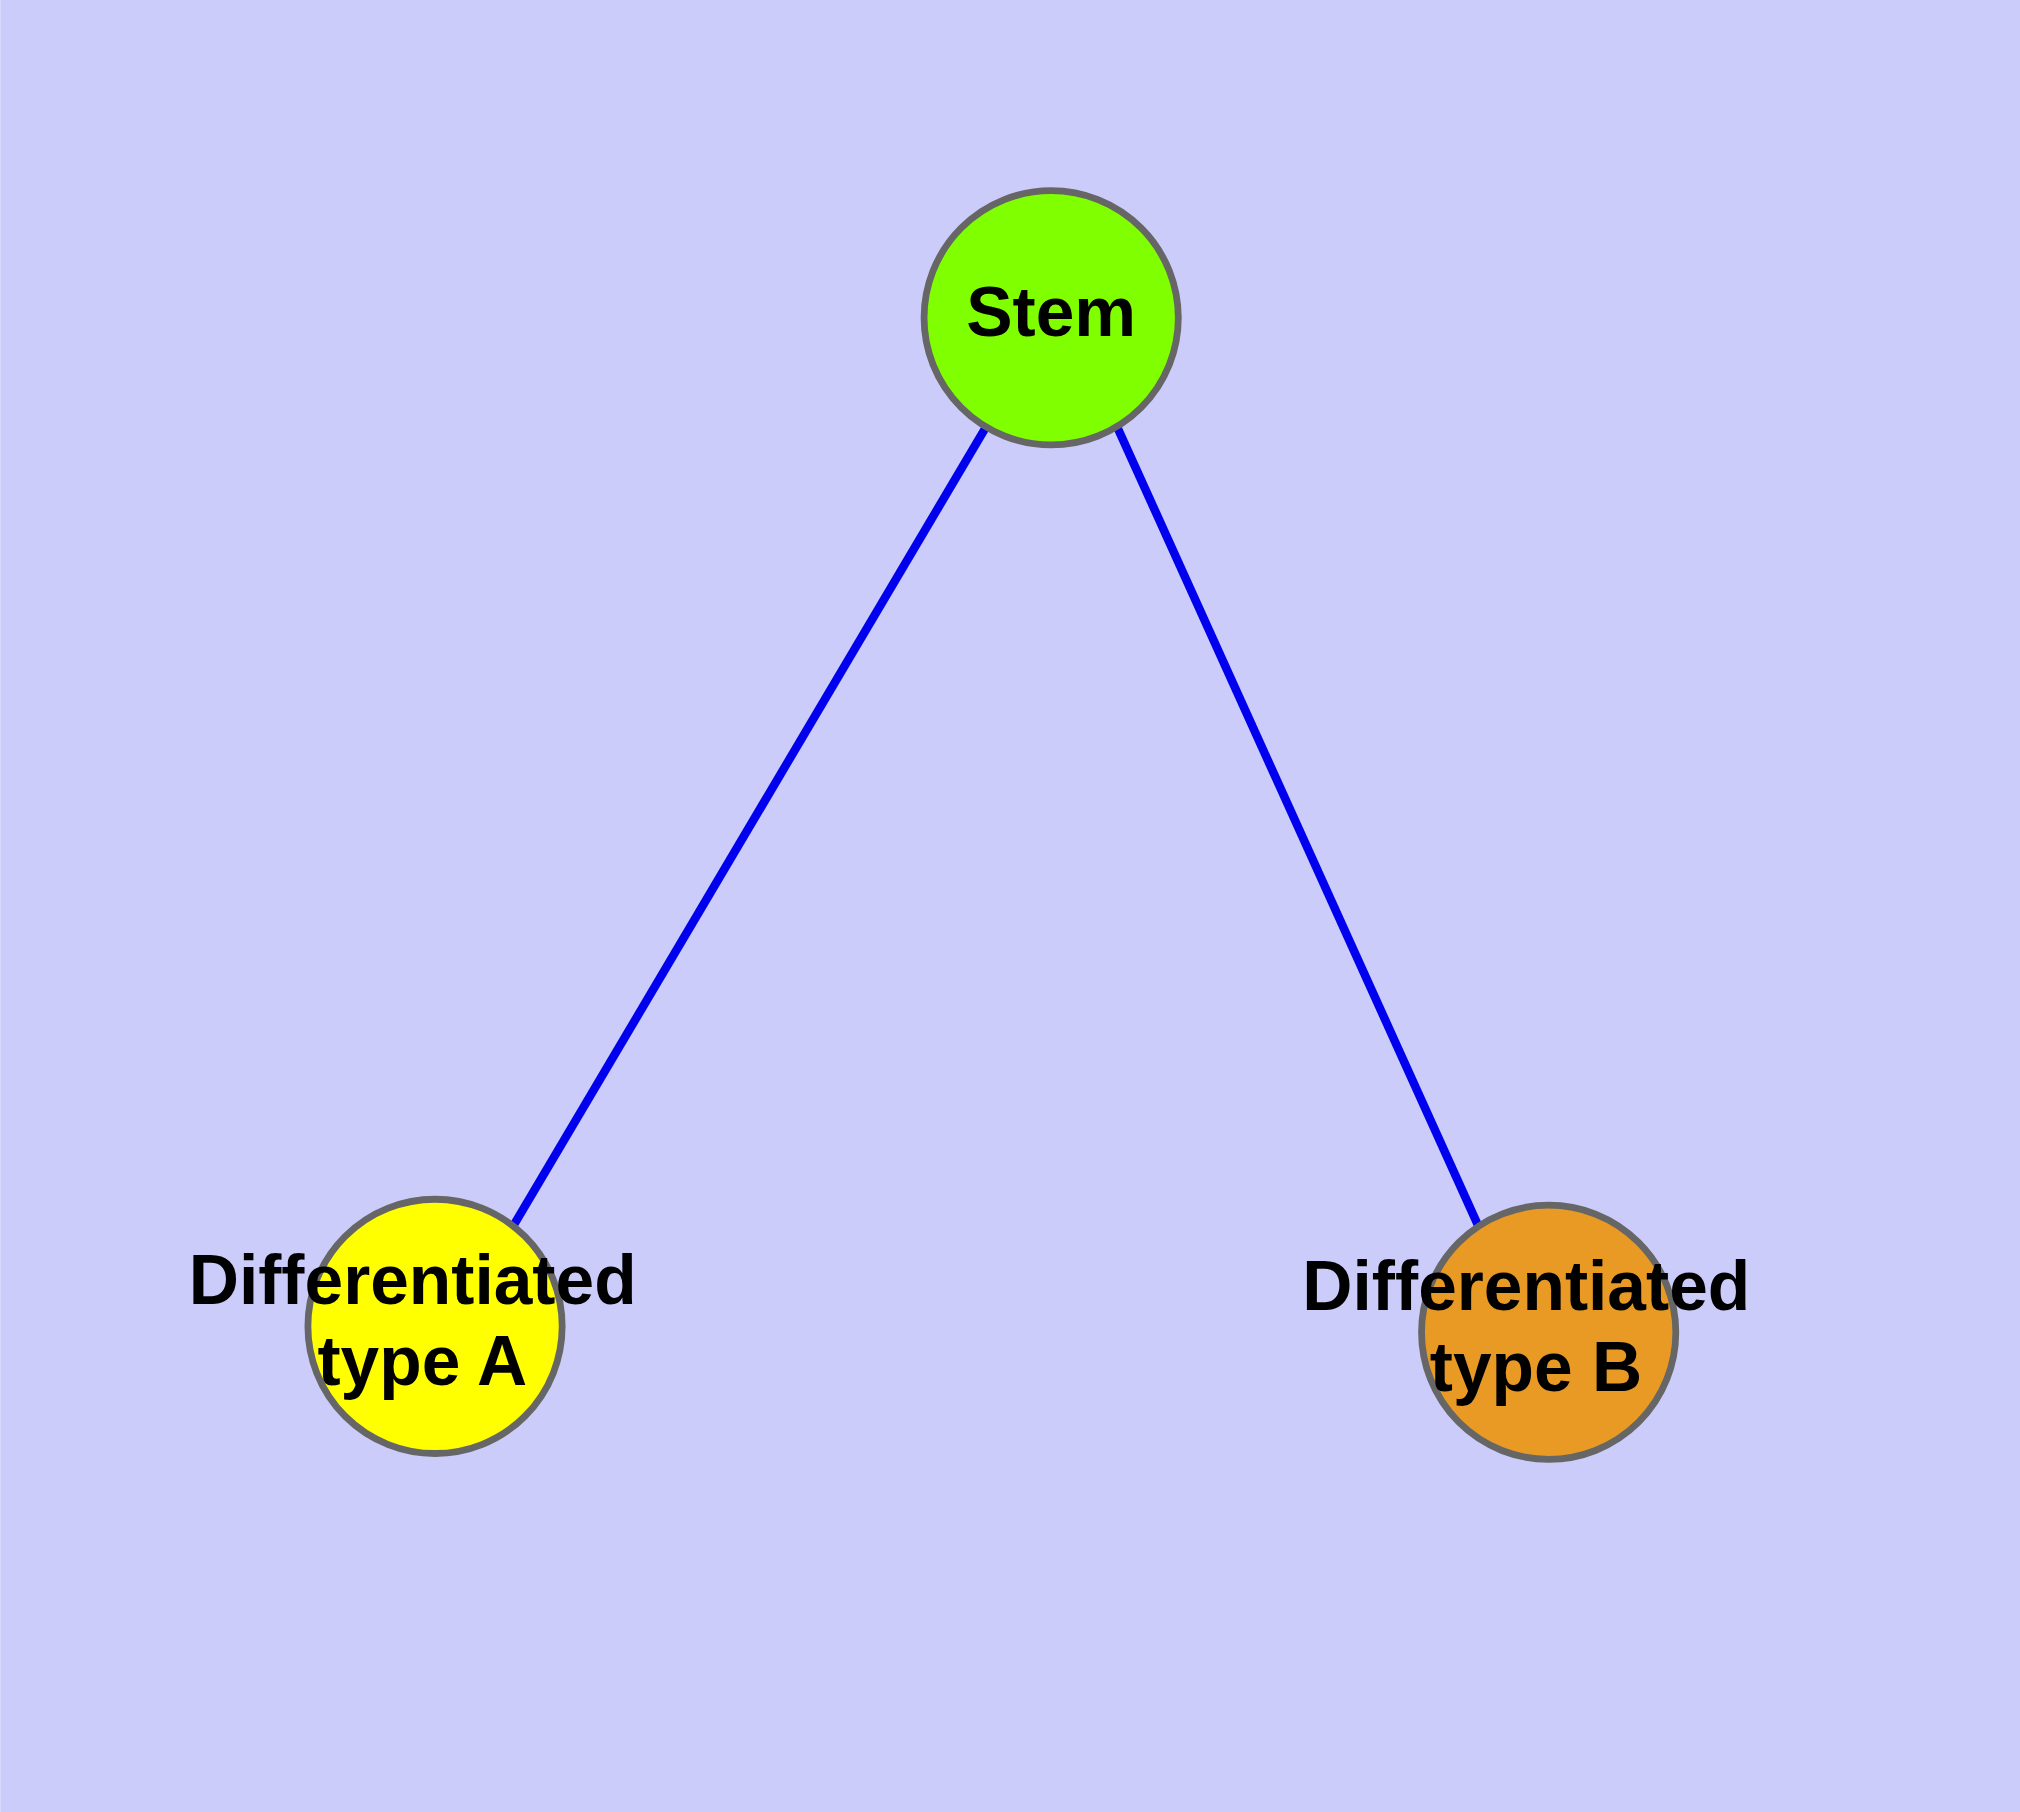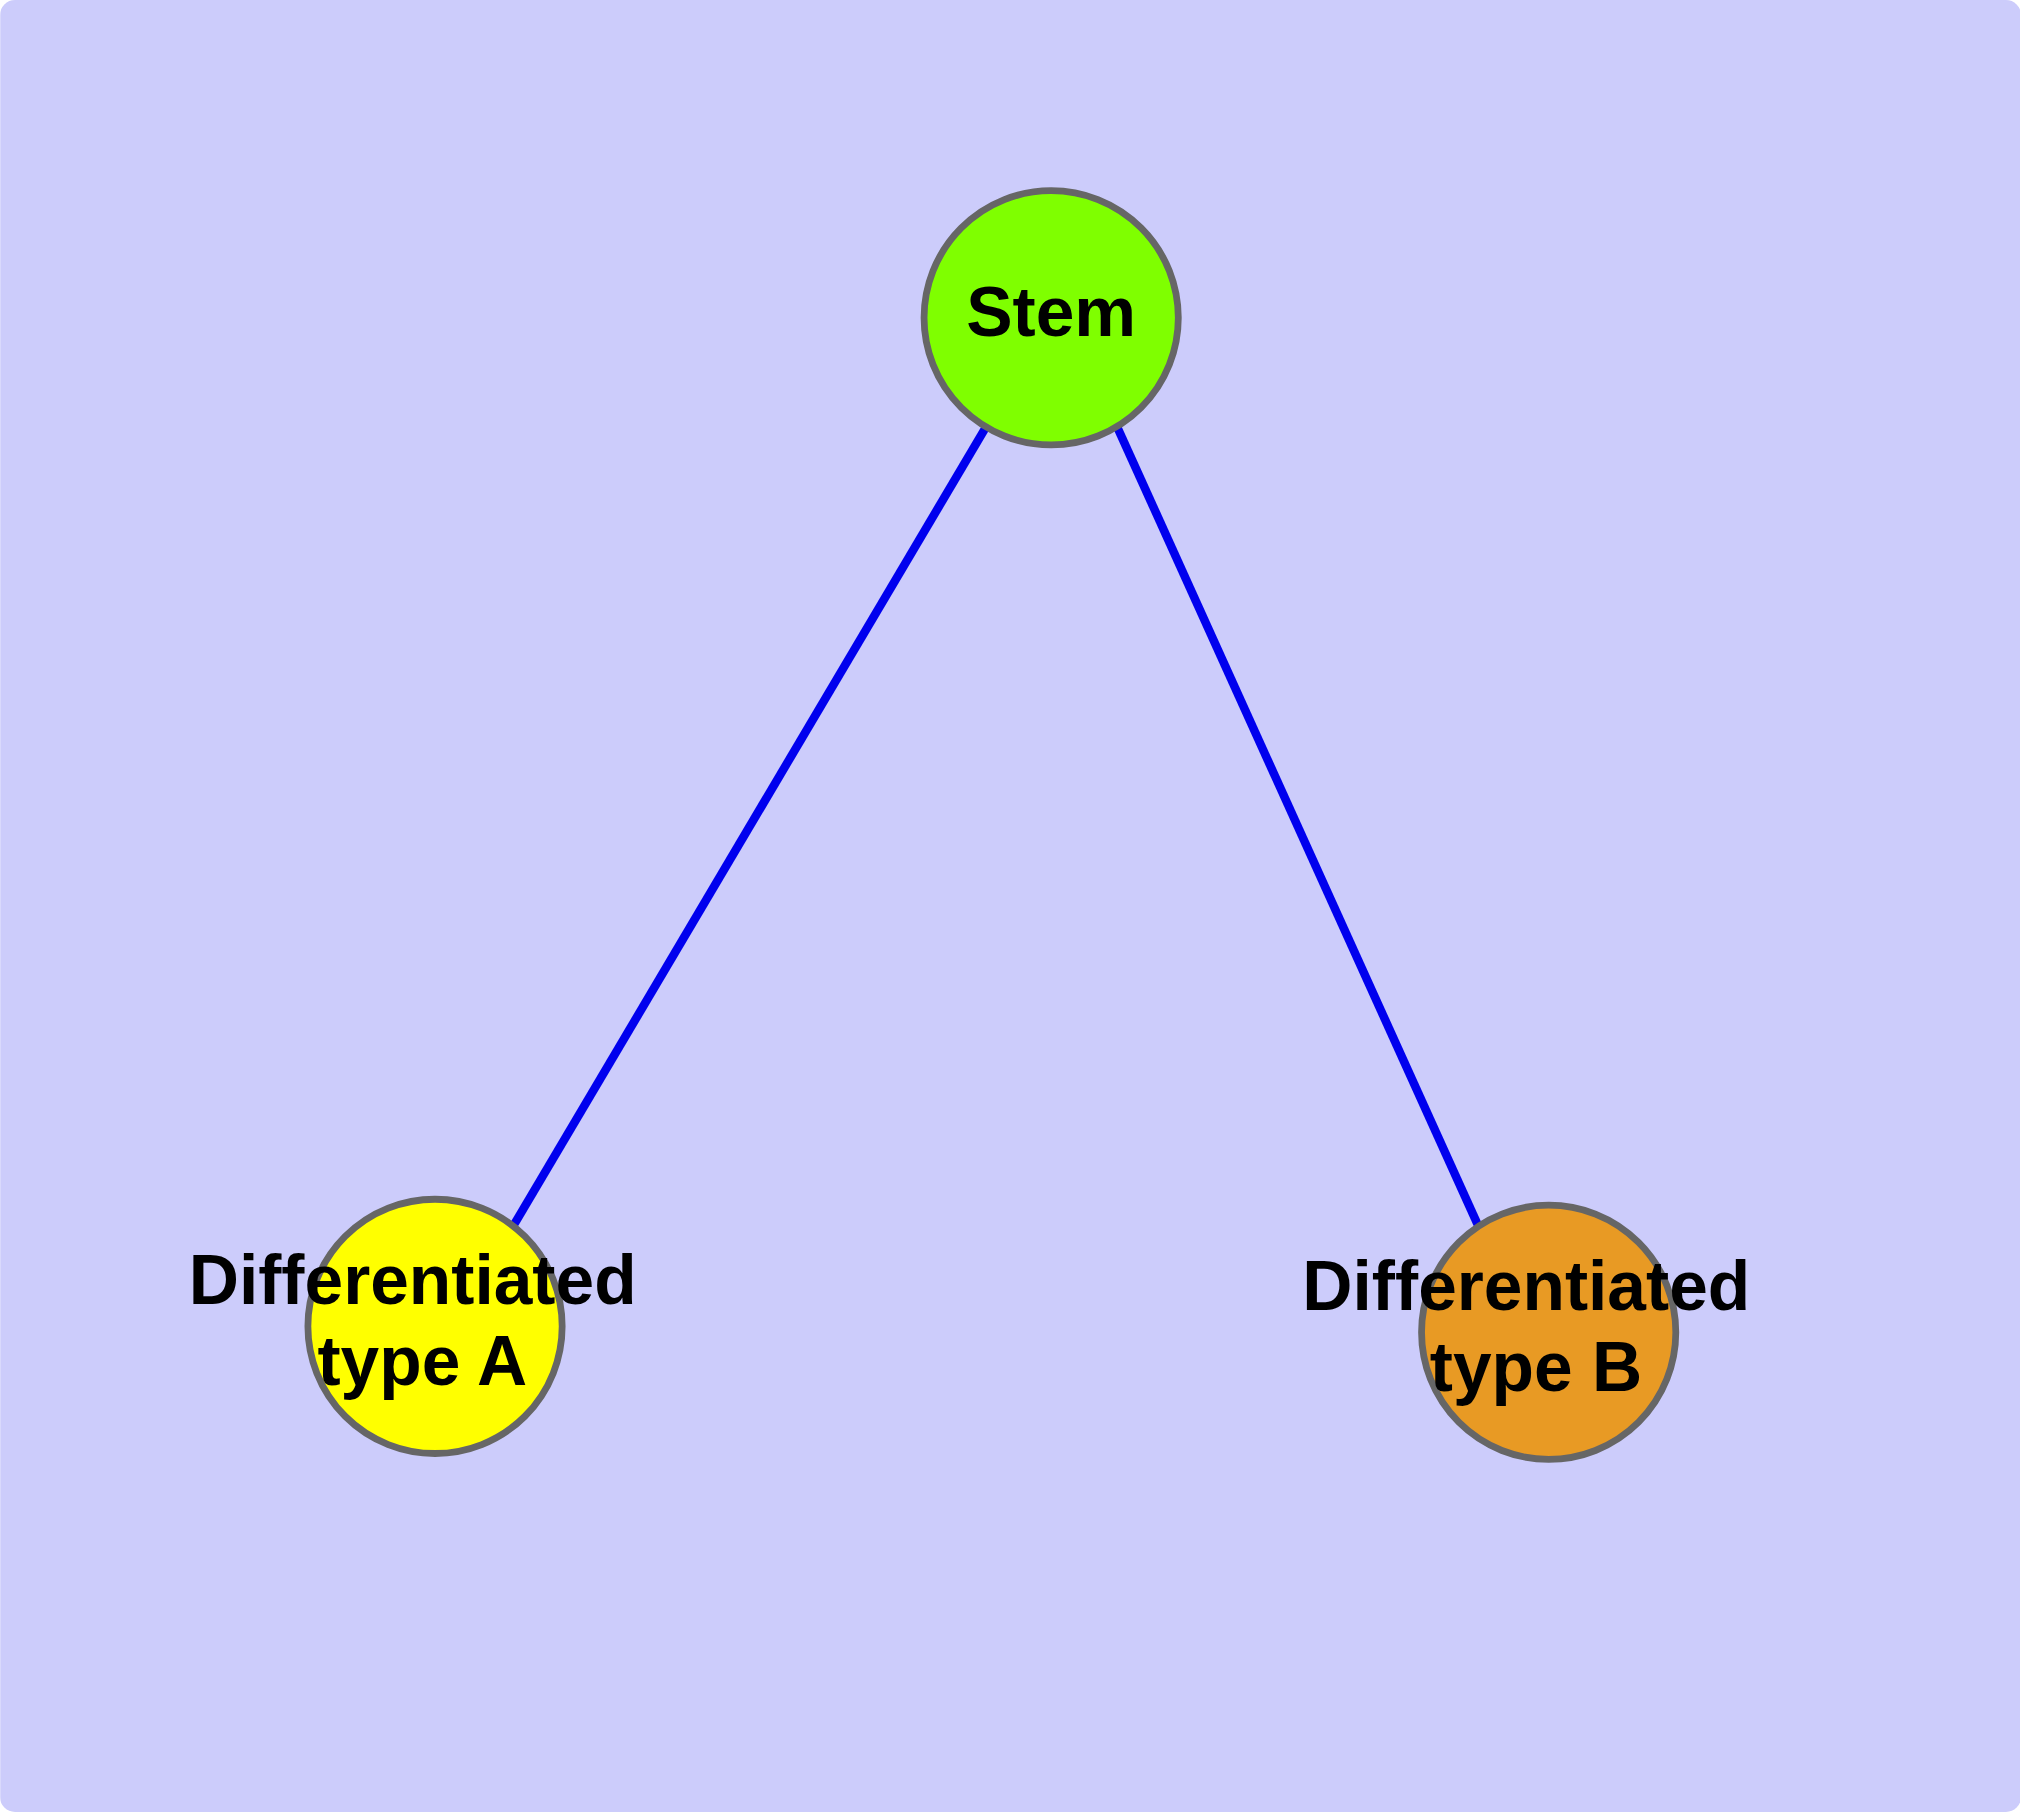--- a/index.html
+++ b/index.html
@@ -7,21 +7,20 @@
     margin: 0;
     padding: 0;
     background: #ffffff;
   }
   #canvas {
     position: relative;
     width: 2021px;
     height: 1812px;
     overflow: hidden;
     font-family: "Liberation Sans", "DejaVu Sans", sans-serif;
-    border-radius: 15px;
   }
   #graph-svg {
     position: absolute;
     top: 0;
     left: 0;
     width: 2021px;
     height: 1812px;
     display: block;
   }
   .node-label {

